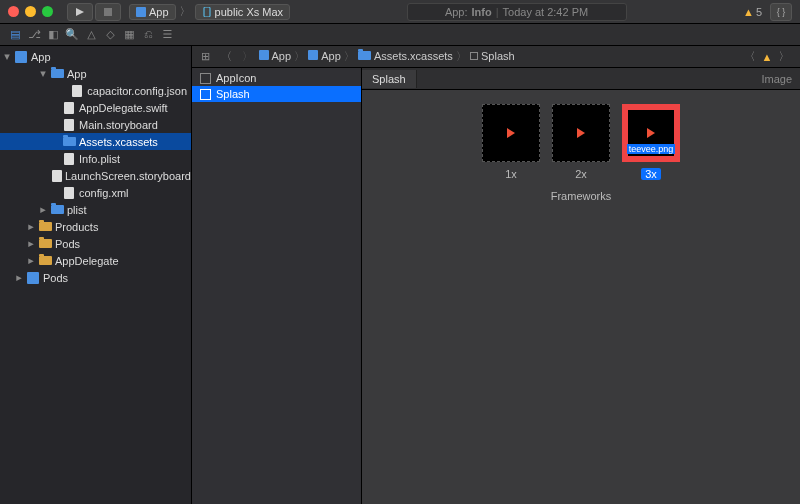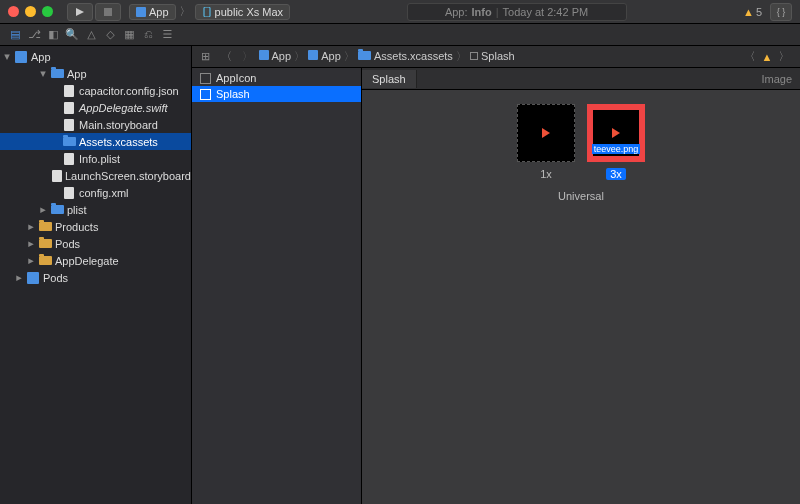--- a/index.html
+++ b/index.html
@@ -133,28 +133,28 @@
         <span>App</span>
       </div>
       <div id="tree-rows">
           <div class="trow" style="padding-left: 38px;">
             <span class="disc">▾</span>
             <span class="ficon">
               <span class="folder"></span>
             </span>
             <span>App</span>
           </div>
-          <div class="trow" style="padding-left: 50px;">
+          <div class="trow" style="padding-left: 50px; justify-content: flex-end;">
             <span class="disc"></span>
             <span class="ficon">
               <span class="file"></span>
             </span>
             <span>capacitor.config.json</span>
           </div>
-          <div class="trow" style="padding-left: 50px; font-style: italic;">
+          <div class="trow" style="padding-left: 50px;">
             <span class="disc"></span>
             <span class="ficon">
               <span class="file"></span>
             </span>
             <span>AppDelegate.swift</span>
           </div>
           <div class="trow" style="padding-left: 50px;">
             <span class="disc"></span>
             <span class="ficon">
               <span class="file"></span>
@@ -268,25 +268,31 @@
         </div>
         <div class="canvas">
           <div class="slots" id="slot-row">
               <div class="slotcol">
                 <div class="slot">
                   <div class="tri"></div>
                 </div>
                 <div style="color:#bbb">1x</div>
               </div>
               <div class="slotcol">
+                <div class="slot">
+                  <div class="tri"></div>
+                </div>
+                <div style="color:#bbb">2x</div>
+              </div>
+              <div class="slotcol">
                 <div class="slot selbox">
                   <div class="tri"></div>
                   <div class="slotlabel">teevee.png</div>
                 </div>
                 <div style="color:#fff;background:#0a6fff;padding:0 4px;border-radius:2px">3x</div>
               </div>
             </div>
-          <div class="universal">Universal</div>
+          <div class="universal">Frameworks</div>
         </div>
       </div>
     </div>
   </div>
 </div>
 
 </body></html>

